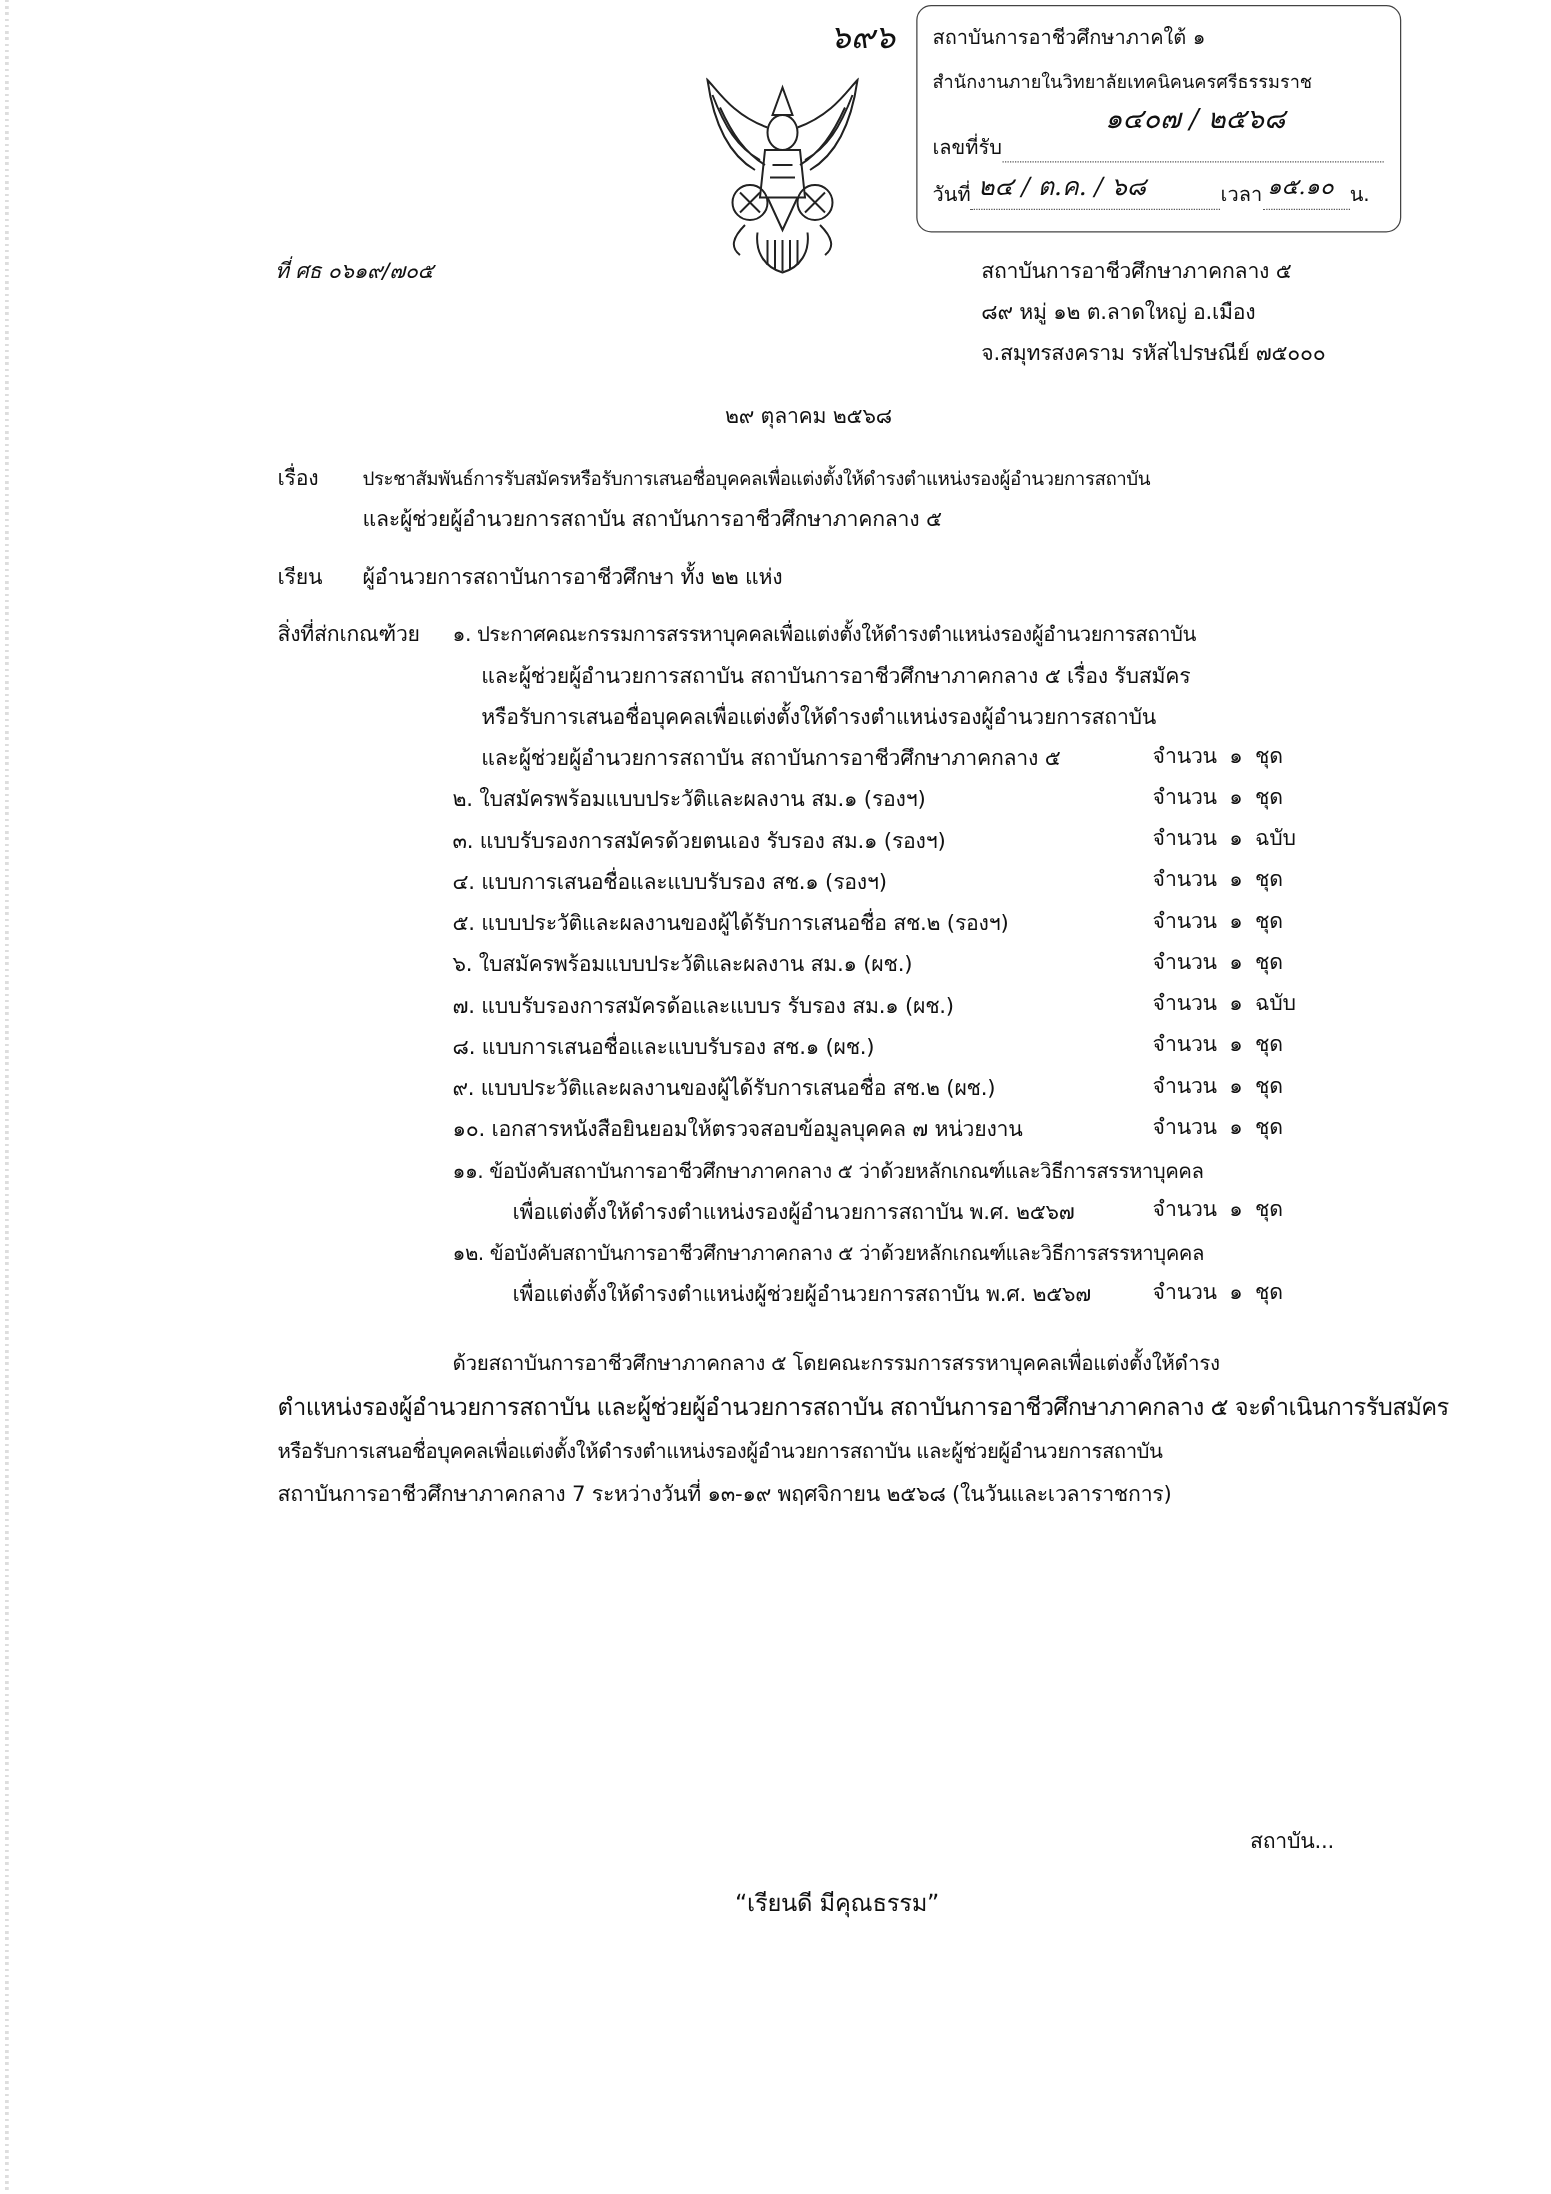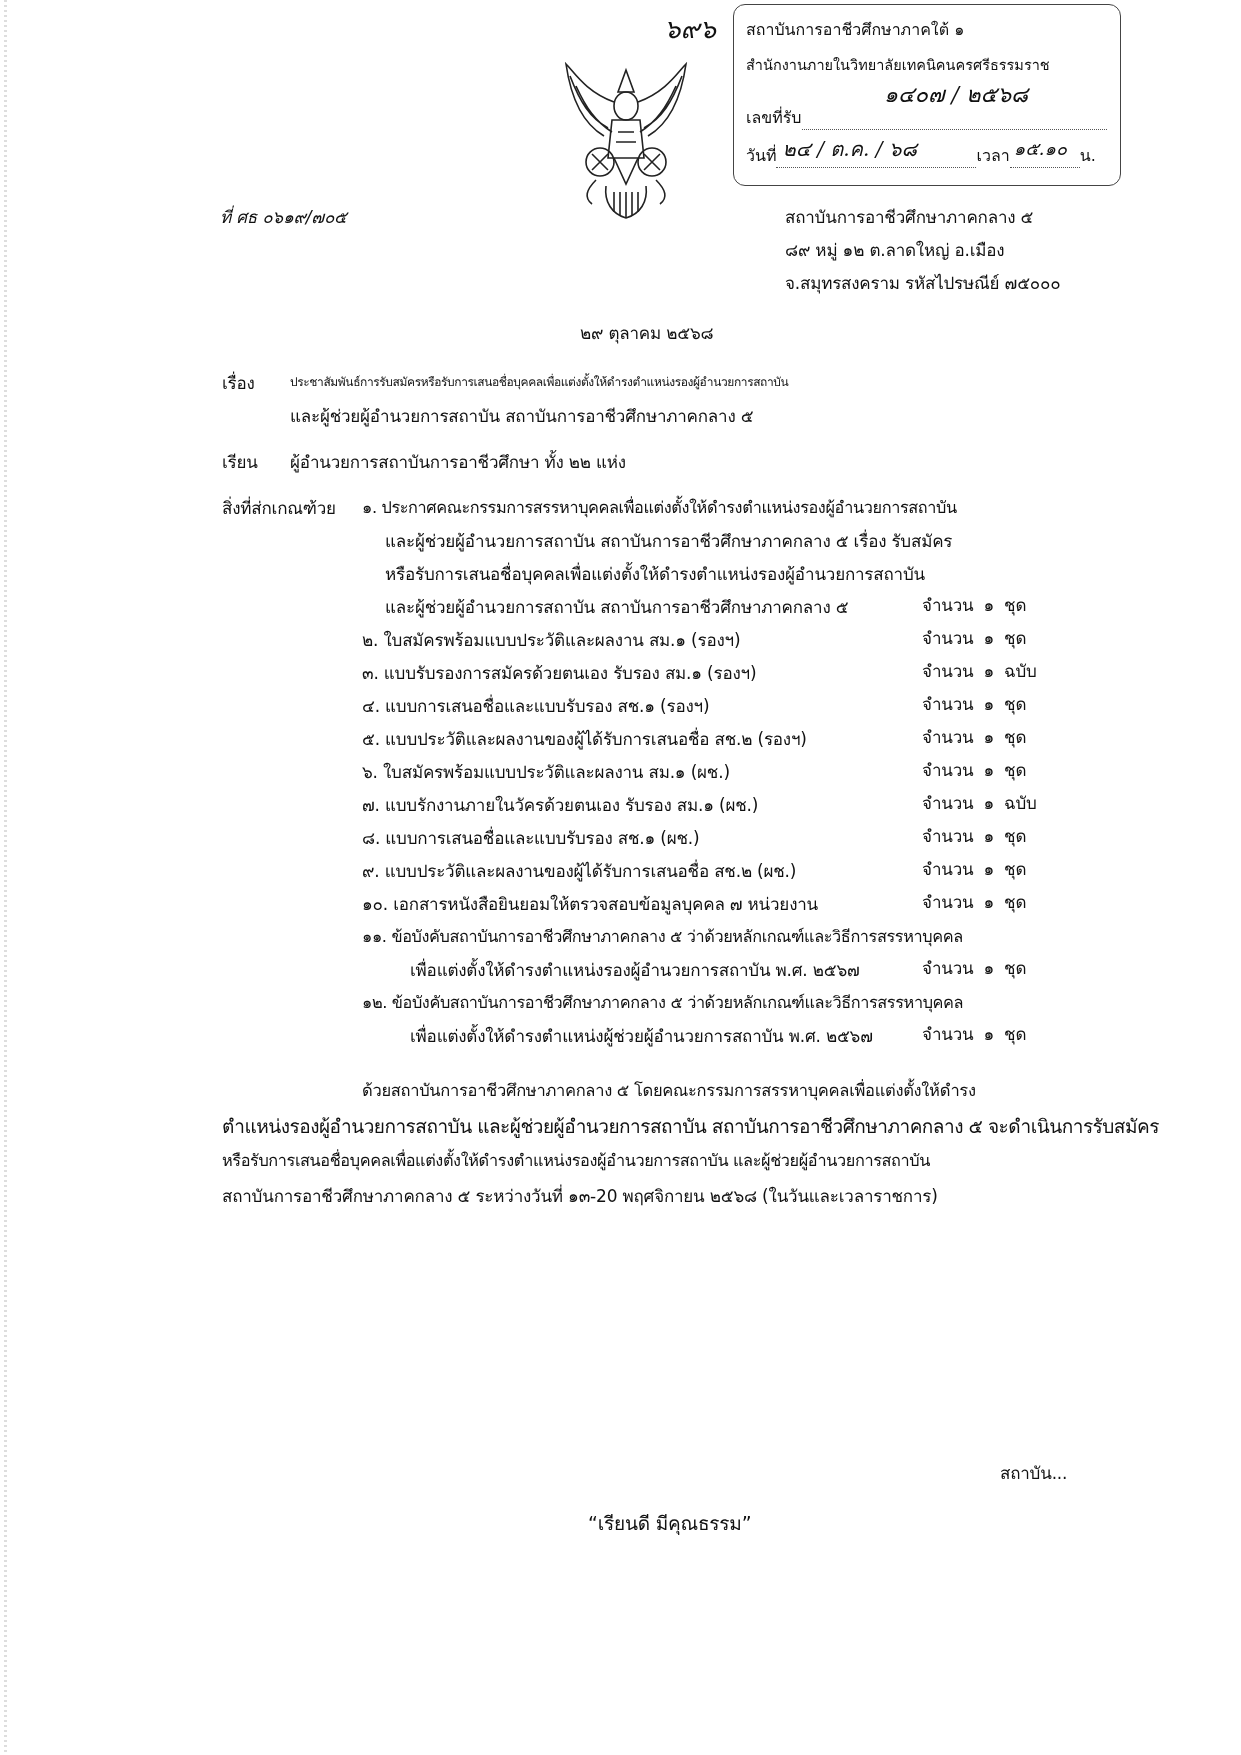--- a/index.html
+++ b/index.html
@@ -59,21 +59,21 @@
   </div>
 
   <div class="t" style="left:220px;top:206px;font-style:italic;">ที่ ศธ ๐๖๑๙/๗๐๕</div>
   <div class="t" style="left:785px;top:206px;">สถาบันการอาชีวศึกษาภาคกลาง ๕</div>
   <div class="t" style="left:785px;top:239px;">๘๙ หมู่ ๑๒ ต.ลาดใหญ่ อ.เมือง</div>
   <div class="t" style="left:785px;top:272px;">จ.สมุทรสงคราม รหัสไปรษณีย์ ๗๕๐๐๐</div>
 
   <div class="t" style="left:580px;top:322px;">๒๙  ตุลาคม ๒๕๖๘</div>
 
   <div class="t" style="left:222px;top:372px;">เรื่อง</div>
-  <div class="t" style="left:290px;top:372px;font-size:12px;letter-spacing:-0.4px;font-family:Liberation Mono, monospace;">ประชาสัมพันธ์การรับสมัครหรือรับการเสนอชื่อบุคคลเพื่อแต่งตั้งให้ดำรงตำแหน่งรองผู้อำนวยการสถาบัน</div>
+  <div class="t" style="left:290px;top:372px;font-size:15px;letter-spacing:-0.4px;">ประชาสัมพันธ์การรับสมัครหรือรับการเสนอชื่อบุคคลเพื่อแต่งตั้งให้ดำรงตำแหน่งรองผู้อำนวยการสถาบัน</div>
   <div class="t" style="left:290px;top:405px;">และผู้ช่วยผู้อำนวยการสถาบัน สถาบันการอาชีวศึกษาภาคกลาง ๕</div>
 
   <div class="t" style="left:222px;top:451px;">เรียน</div>
   <div class="t" style="left:290px;top:451px;">ผู้อำนวยการสถาบันการอาชีวศึกษา ทั้ง ๒๒ แห่ง</div>
 
   <div class="t" style="left:222px;top:497px;">สิ่งที่ส่กเกณฑ้วย</div>
 
   <div>
 
     <div class="t" style="left:362px;top:497px;font-size:16.3px;letter-spacing:-0.4px;"><span>๑.</span> <span>ประกาศคณะกรรมการสรรหาบุคคลเพื่อแต่งตั้งให้ดำรงตำแหน่งรองผู้อำนวยการสถาบัน</span></div>
@@ -90,21 +90,21 @@
 
     <div class="t" style="left:362px;top:695px;"><span>๔.</span> <span>แบบการเสนอชื่อและแบบรับรอง สช.๑ (รองฯ)</span></div>
     <div class="qty t" style="left:922px;top:695px;">จำนวน ๑ ชุด</div>
 
     <div class="t" style="left:362px;top:728px;"><span>๕.</span> <span>แบบประวัติและผลงานของผู้ได้รับการเสนอชื่อ สช.๒ (รองฯ)</span></div>
     <div class="qty t" style="left:922px;top:728px;">จำนวน ๑ ชุด</div>
 
     <div class="t" style="left:362px;top:761px;"><span>๖.</span> <span>ใบสมัครพร้อมแบบประวัติและผลงาน สม.๑ (ผช.)</span></div>
     <div class="qty t" style="left:922px;top:761px;">จำนวน ๑ ชุด</div>
 
-    <div class="t" style="left:362px;top:794px;"><span>๗.</span> <span>แบบรักงานภายในวัครด้วยตนเอง รับรอง สม.๑ (ผช.)</span></div>
+    <div class="t" style="left:362px;top:794px;"><span>๗.</span> <span>แบบรับรองการสมัครด้อและแบบร รับรอง สม.๑ (ผช.)</span></div>
     <div class="qty t" style="left:922px;top:794px;">จำนวน ๑ ฉบับ</div>
 
     <div class="t" style="left:362px;top:827px;"><span>๘.</span> <span>แบบการเสนอชื่อและแบบรับรอง สช.๑ (ผช.)</span></div>
     <div class="qty t" style="left:922px;top:827px;">จำนวน ๑ ชุด</div>
 
     <div class="t" style="left:362px;top:860px;"><span>๙.</span> <span>แบบประวัติและผลงานของผู้ได้รับการเสนอชื่อ สช.๒ (ผช.)</span></div>
     <div class="qty t" style="left:922px;top:860px;">จำนวน ๑ ชุด</div>
 
     <div class="t" style="left:362px;top:893px;"><span>๑๐.</span> <span>เอกสารหนังสือยินยอมให้ตรวจสอบข้อมูลบุคคล ๗ หน่วยงาน</span></div>
     <div class="qty t" style="left:922px;top:893px;">จำนวน ๑ ชุด</div>
@@ -114,17 +114,17 @@
     <div class="qty t" style="left:922px;top:959px;">จำนวน ๑ ชุด</div>
 
     <div class="t" style="left:362px;top:992px;font-size:16.3px;letter-spacing:-0.4px;"><span>๑๒.</span> <span>ข้อบังคับสถาบันการอาชีวศึกษาภาคกลาง ๕ ว่าด้วยหลักเกณฑ์และวิธีการสรรหาบุคคล</span></div>
     <div class="t" style="left:410px;top:1025px;">เพื่อแต่งตั้งให้ดำรงตำแหน่งผู้ช่วยผู้อำนวยการสถาบัน พ.ศ. ๒๕๖๗</div>
     <div class="qty t" style="left:922px;top:1025px;">จำนวน ๑ ชุด</div>
   </div>
 
   <div class="t" style="left:362px;top:1080px;font-size:16.5px;letter-spacing:-0.3px;">ด้วยสถาบันการอาชีวศึกษาภาคกลาง ๕ โดยคณะกรรมการสรรหาบุคคลเพื่อแต่งตั้งให้ดำรง</div>
   <div class="t" style="left:222px;top:1115px;font-size:19px;letter-spacing:-0.5px;">ตำแหน่งรองผู้อำนวยการสถาบัน และผู้ช่วยผู้อำนวยการสถาบัน สถาบันการอาชีวศึกษาภาคกลาง ๕ จะดำเนินการรับสมัคร</div>
   <div class="t" style="left:222px;top:1150px;font-size:16.3px;letter-spacing:-0.4px;">หรือรับการเสนอชื่อบุคคลเพื่อแต่งตั้งให้ดำรงตำแหน่งรองผู้อำนวยการสถาบัน และผู้ช่วยผู้อำนวยการสถาบัน</div>
-  <div class="t" style="left:222px;top:1185px;">สถาบันการอาชีวศึกษาภาคกลาง ๕ ระหว่างวันที่ ๑๓-20 พฤศจิกายน ๒๕๖๘ (ในวันและเวลาราชการ)</div>
+  <div class="t" style="left:222px;top:1185px;">สถาบันการอาชีวศึกษาภาคกลาง 7 ระหว่างวันที่ ๑๓-๑๙ พฤศจิกายน ๒๕๖๘ (ในวันและเวลาราชการ)</div>
 
   <div class="t" style="left:1000px;top:1462px;">สถาบัน...</div>
   <div class="t" style="left:588px;top:1512px;font-size:19px;">“เรียนดี มีคุณธรรม”</div>
 </div>
 
 </body></html>

